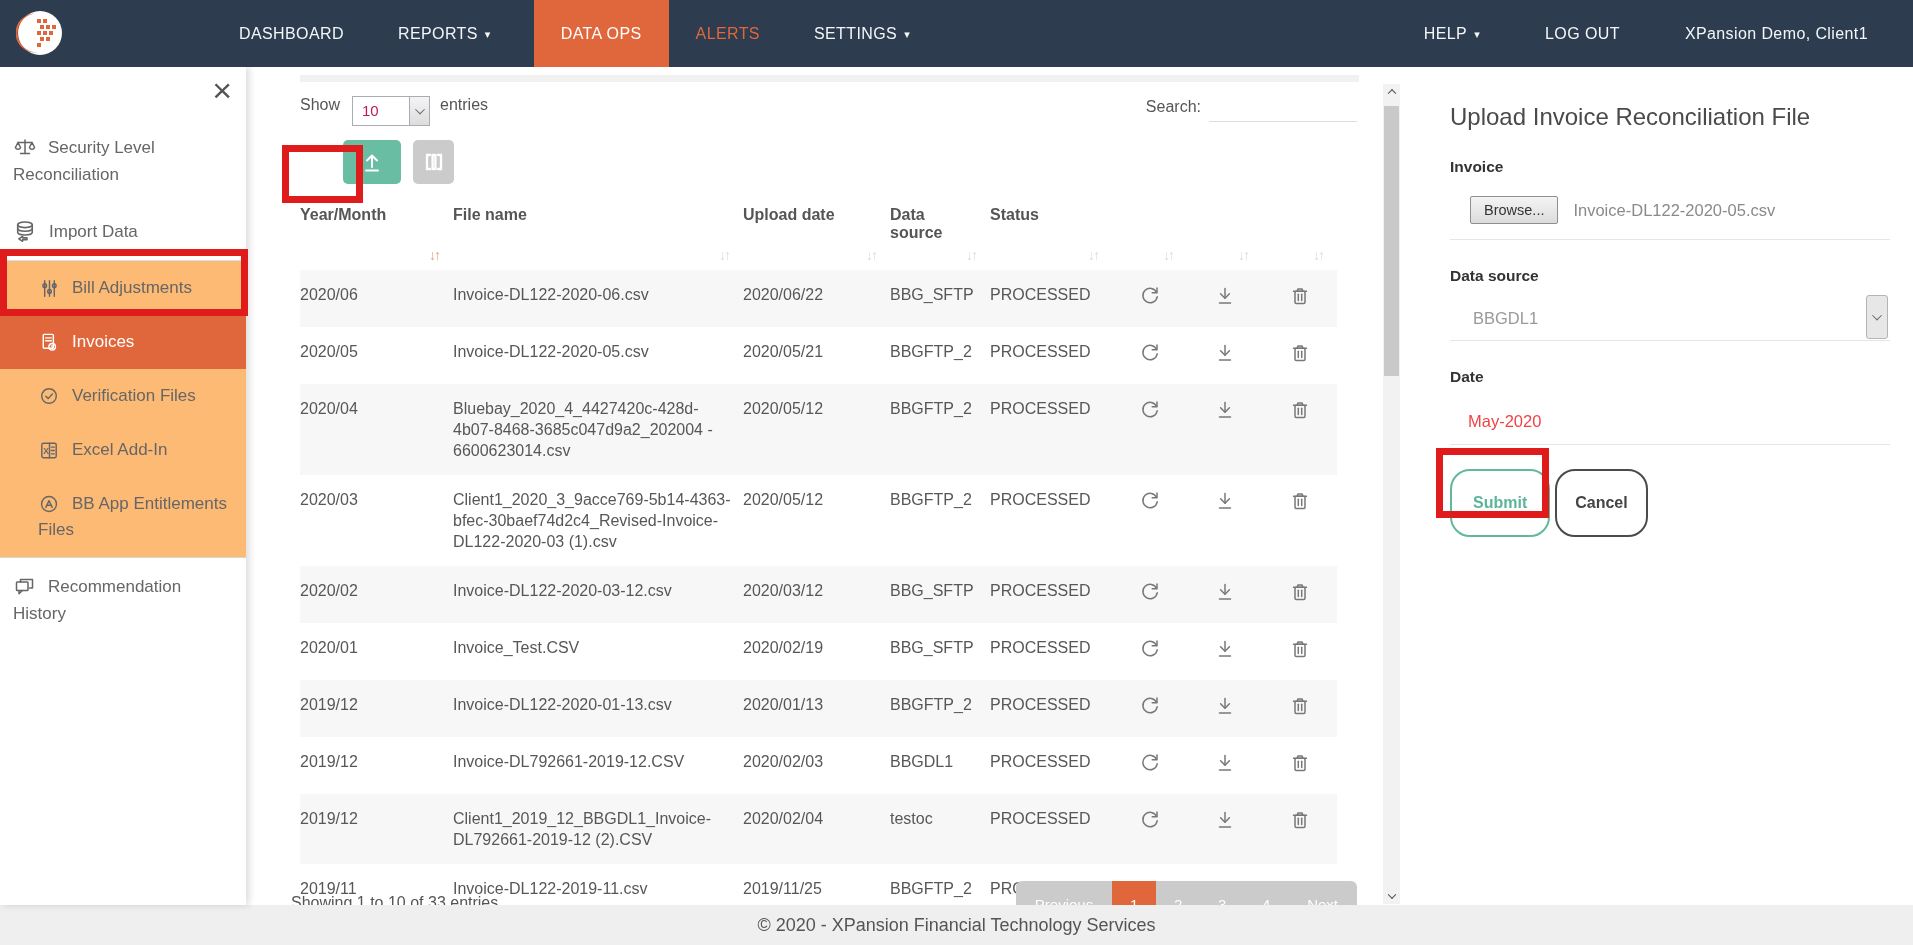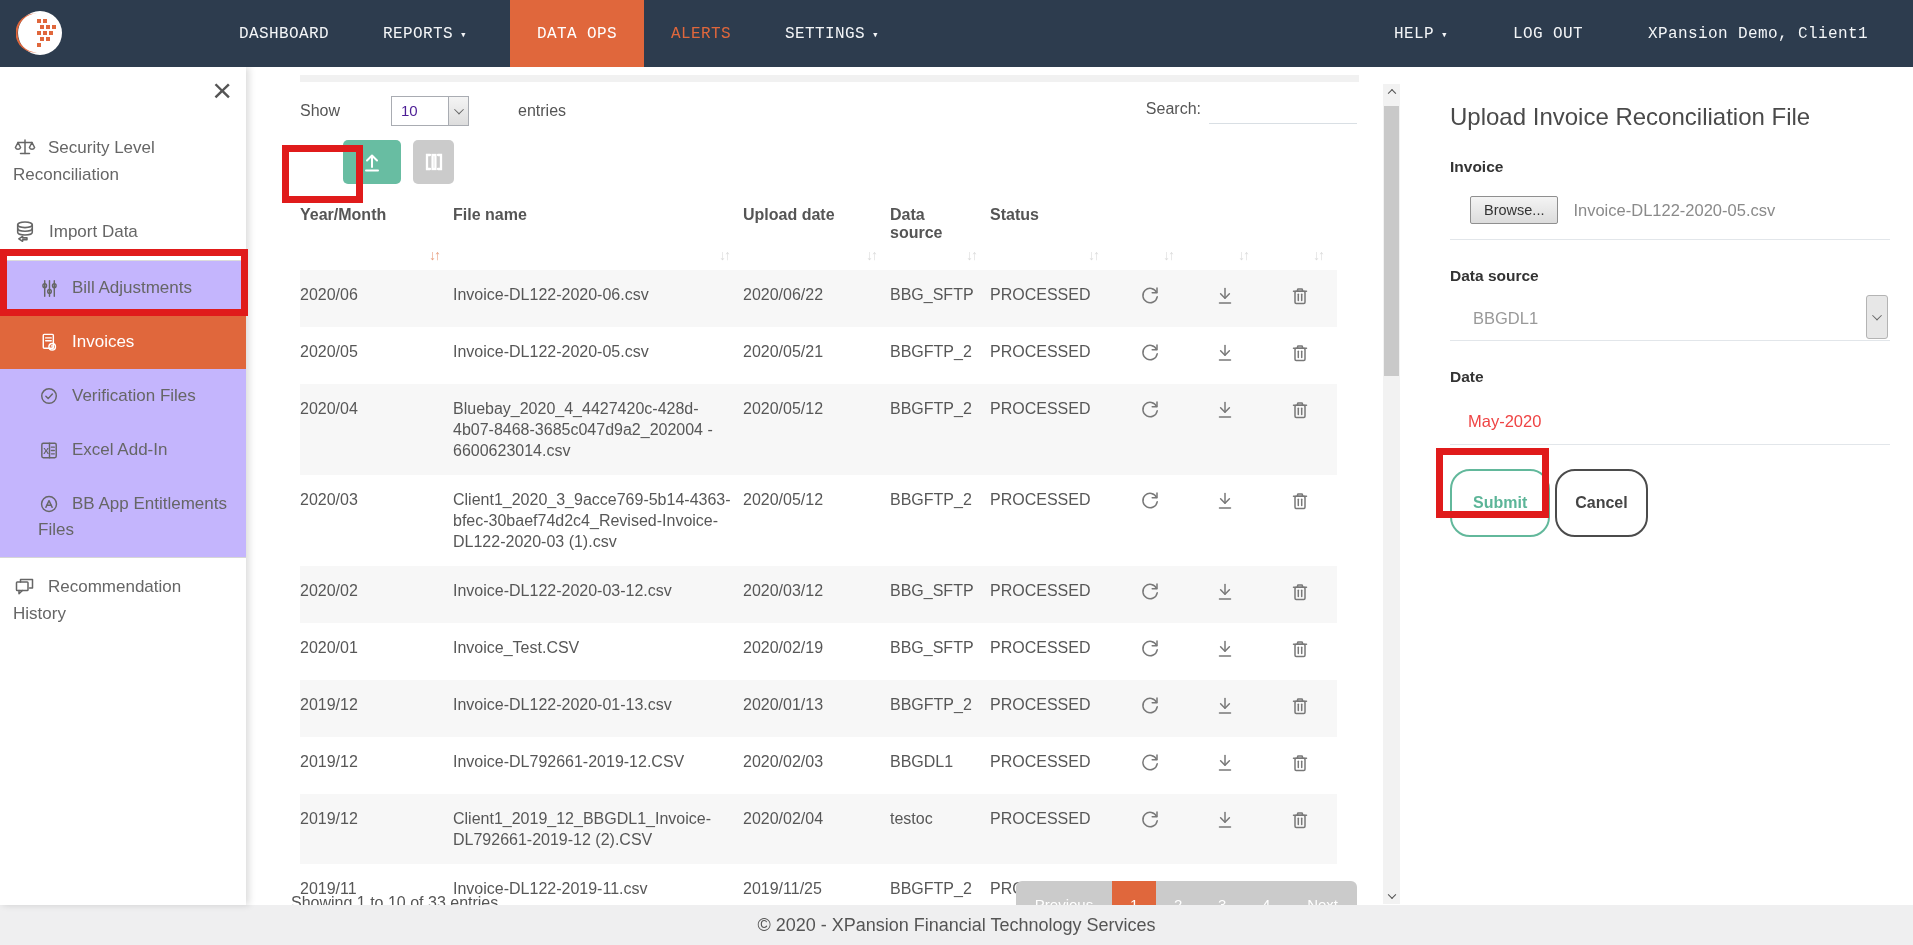--- a/index.html
+++ b/index.html
@@ -7,49 +7,49 @@
   html,body { width:1913px; height:945px; overflow:hidden; background:#fff;
     font-family:"Liberation Sans", sans-serif; }
   body { position:relative; }
 
   
   .navbar { position:absolute; left:0; top:0; width:1913px; height:67px;
     background:#2d3c4e; display:flex; align-items:stretch; color:#f4f6f8; z-index:20; }
   .nav-logo { width:48px; height:48px; margin:9px 0 0 16px; flex:none; cursor:pointer; }
   .nav-menu { display:flex; margin-left:148px; }
   .nav-item { display:flex; align-items:center; padding:16px 27px; font-size:16px;
-    letter-spacing:.4px; cursor:pointer; white-space:nowrap;font-family:Liberation Mono, monospace; }
+    letter-spacing:.4px; cursor:pointer; white-space:nowrap; }
   .nav-item.active { background:#e0673c; color:#fff;margin-left:16px; }
   .nav-item.accent { color:#e0673c; }
   .nav-right { display:flex; margin-left:auto; padding-right:18px;gap:11px; }
   .caret { font-size:11px; margin-left:7px; position:relative; top:1px; }
 
   
   .sidebar { position:absolute; left:0; top:67px; width:246px; height:838px;
     background:#fff; box-shadow:3px 0 7px rgba(0,0,0,.14); z-index:10; color:#666; }
   .side-close { position:absolute; top:6px; right:14px; font-size:34px; color:#555;
     cursor:pointer; line-height:1; font-weight:300; }
   .side-list { margin-top:52px; }
   .side-item { padding:15px 10px 15px 13px; font-size:17px; line-height:27px; cursor:pointer; }
   .side-item svg, .sub-item svg { vertical-align:-7px; margin-right:11px; }
-  .side-sub { background:#c4b5fd; border-top:1px solid #dcdcdc; border-bottom:1px solid #d6d6d6; }
+  .side-sub { background:#fdba74; border-top:1px solid #dcdcdc; border-bottom:1px solid #d6d6d6; }
   .sub-item { padding:14px 8px 14px 38px; font-size:17px; line-height:26px; cursor:pointer; }
   .sub-item.active { background:#e0673c; color:#fff; }
   svg .ln { stroke:currentColor; stroke-width:1.5; fill:none; stroke-linecap:round; stroke-linejoin:round; }
   svg .tx { fill:currentColor; stroke:none; font-family:"Liberation Sans",sans-serif; }
   .side-item, .sub-item { color:#666; }
   .sub-item.active svg, .sub-item.active { color:#fff; }
 
   
   .scroll-area { position:absolute; left:252px; top:67px; width:1131px; height:838px;
     background:#fff; overflow:hidden; padding:0 0 0 48px; }
   .clip-edge { height:7px; background:#f1f1f1; margin:8px 24px 0 0; }
-  .toolbar { display:flex; align-items:center; margin-top:14px; font-size:16px; color:#555;gap:39px; }
+  .toolbar { display:flex; align-items:flex-start; margin-top:14px; font-size:16px; color:#555; }
   .show-select { position:relative; width:78px; height:30px; border:1px solid #a9acb2;
-    margin:0 10px 0 12px; background:#fff; font-size:15px; color:#4c1d95; cursor:pointer; }
+    margin:0 10px 0 12px; background:#fff; font-size:15px; color:#be185d; cursor:pointer; }
   .show-select .val { position:absolute; left:9px; top:5px; }
   .show-select .arrow-box { position:absolute; right:0; top:0; bottom:0; width:20px;
     background:linear-gradient(#f4f4f4,#dddddd); border-left:1px solid #a9acb2; }
   .chev { position:absolute; left:50%; top:50%; width:7px; height:7px;
     border-right:1.6px solid #666; border-bottom:1.6px solid #666;
     transform:translate(-50%,-70%) rotate(45deg); }
   .search-group { margin-left:auto; display:flex; align-items:flex-start; padding-right:26px; }
   .search-label { margin-top:2px; }
   .search-input { width:148px; height:26px; border:none; border-bottom:1px solid #d9dfe4;
     margin-left:8px; font-size:15px; color:#555; outline:none; background:transparent; }

